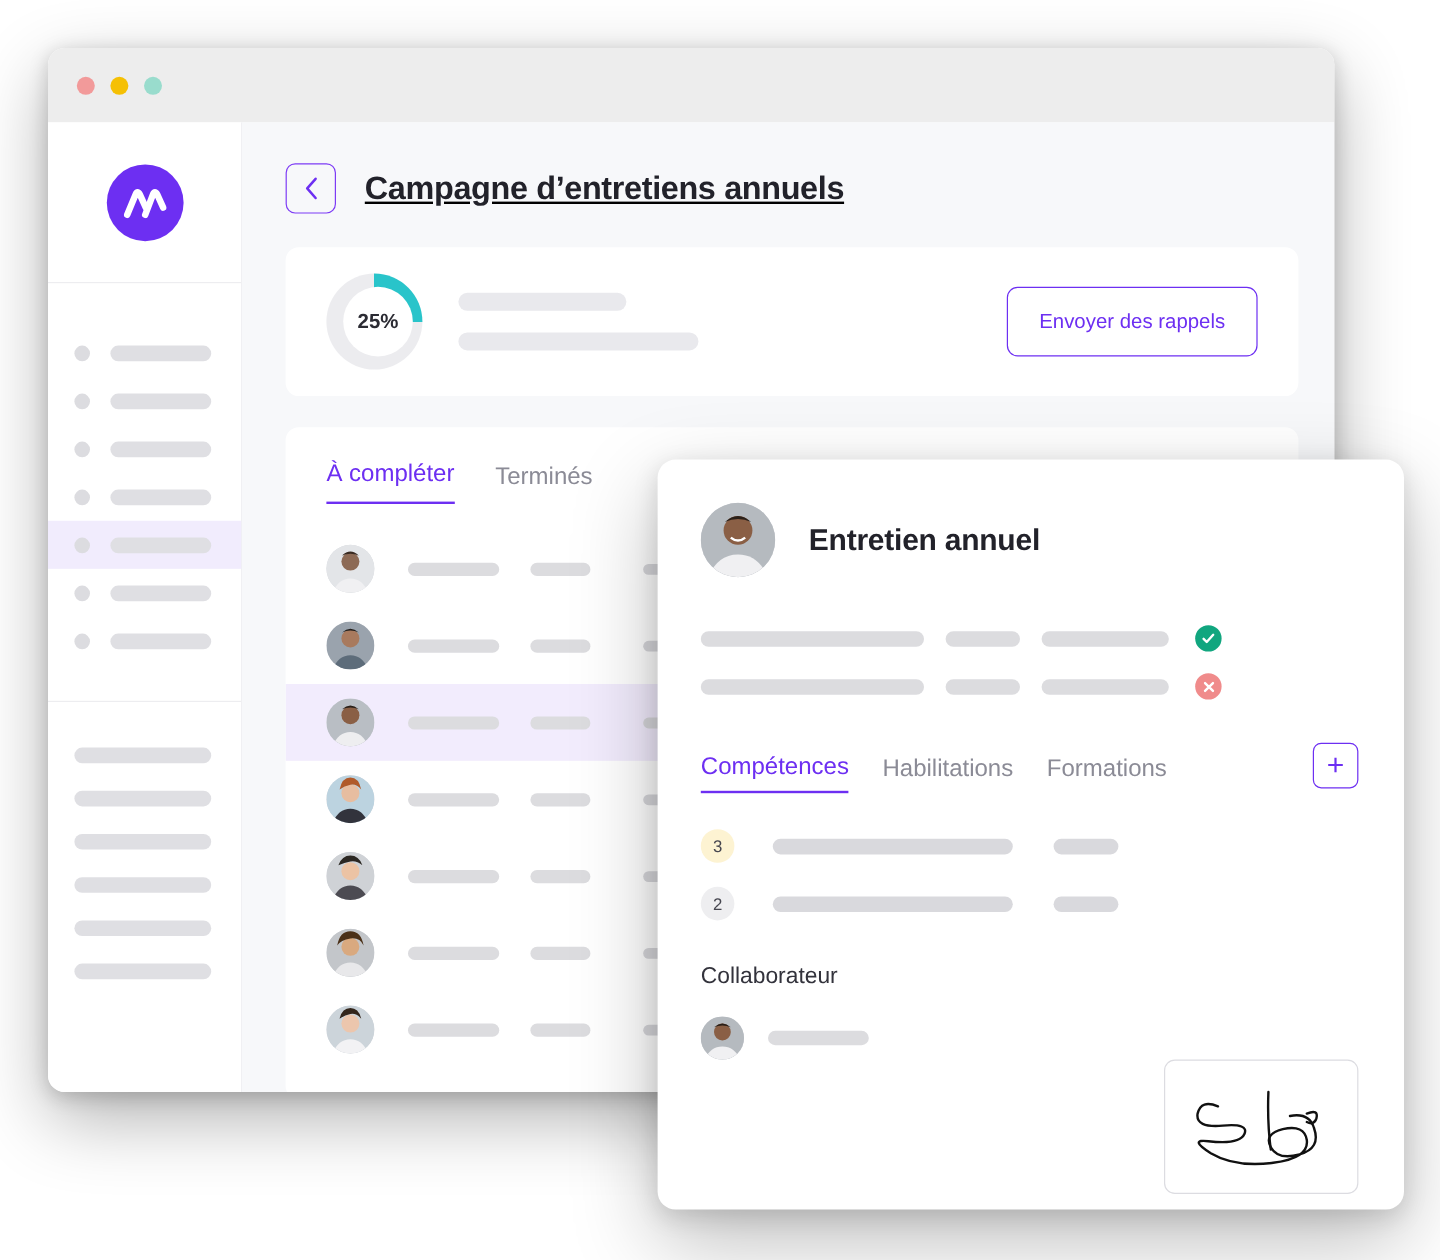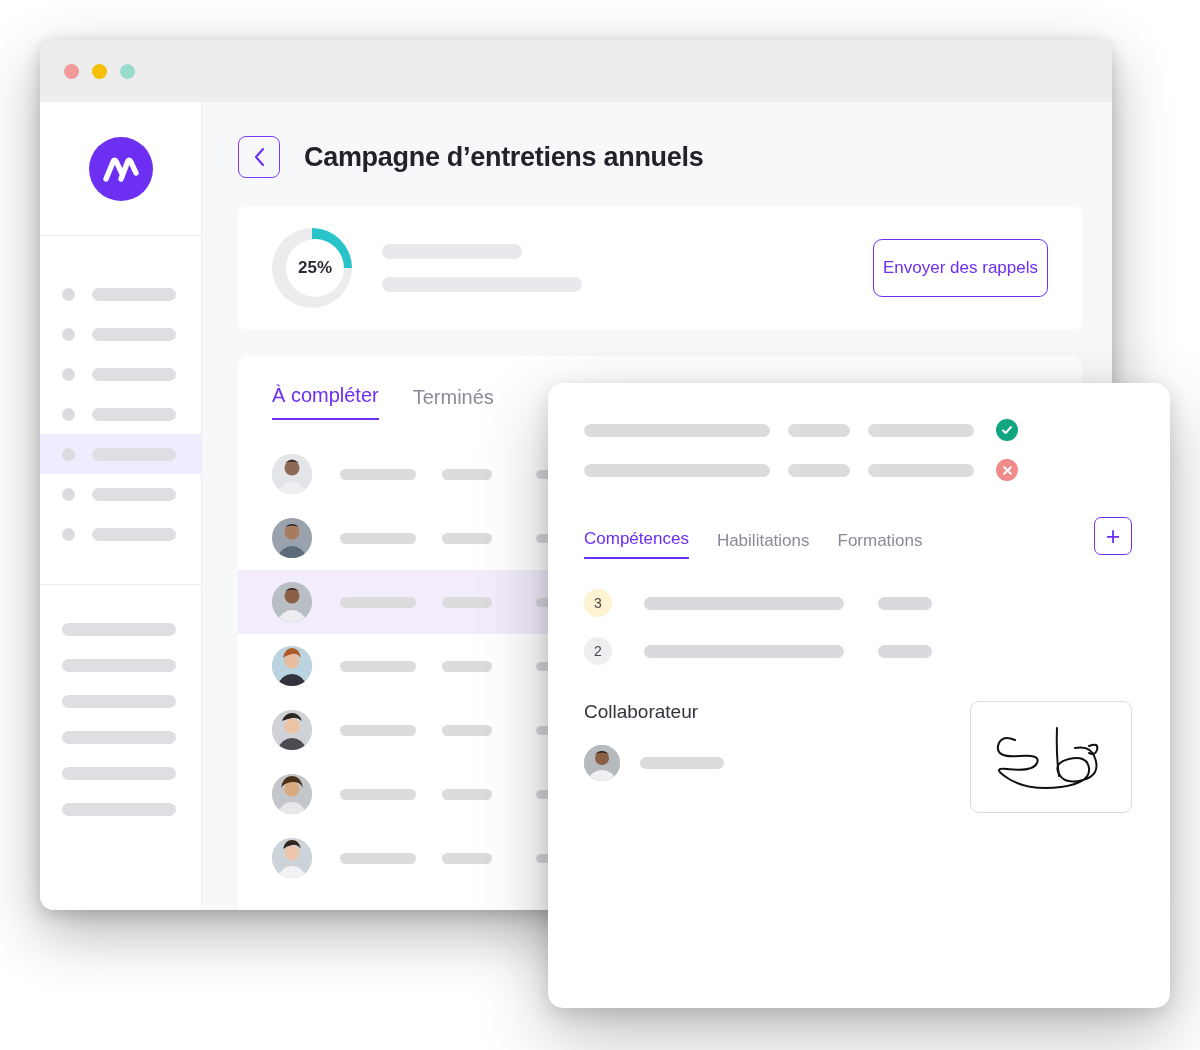--- a/index.html
+++ b/index.html
@@ -112,20 +112,21 @@
     flex: 1;
     background: #f7f8fa;
     padding: 34px 30px 0 36px;
     box-sizing: border-box;
     position: relative;
   }
   .page-head {
     display: flex;
     align-items: center;
     margin-bottom: 28px;
+    text-decoration: underline;
   }
   .back-btn {
     width: 42px; height: 42px;
     border: 1.6px solid #7d3bf5;
     border-radius: 8px;
     display: flex;
     align-items: center;
     justify-content: center;
     background: transparent;
     box-sizing: border-box;
@@ -175,21 +176,21 @@
     background: #e9e9ed;
     border-radius: 8px;
   }
   .skel-a { width: 140px; height: 15px; margin-bottom: 18px; }
   .skel-b { width: 200px; height: 15px; }
   .reminder-btn {
     border: 1.6px solid #6d2ff2;
     border-radius: 9px;
     color: #6d2ff2;
     font-size: 17px;
-    padding: 18px 9px;
+    padding: 18px 26px;
     background: transparent;
     white-space: nowrap;
   }
 
   
   .list-card {
     height: 560px;
     padding: 28px 0 0 0;
     overflow: hidden;
   }
@@ -299,21 +300,21 @@
     align-items: center;
     justify-content: center;
   }
   .modal-tabs {
     display: flex;
     align-items: flex-end;
     margin-top: 36px;
     margin-bottom: 30px;
   }
   .mtab {
-    font-size: 17px;
+    font-size: 20px;
     color: #8b8b96;
     margin-right: 28px;
     padding-bottom: 8px;
   }
   .mtab.active {
     color: #6d2ff2;
     border-bottom: 2.5px solid #6d2ff2;
   }
   .add-btn {
     width: 38px; height: 38px;
@@ -344,20 +345,21 @@
     color: #46464f;
     flex: 0 0 28px;
   }
   .skill-s1 { width: 200px; height: 13px; border-radius: 7px; background: #d9d9dd; margin-left: 32px; }
   .skill-s2 { width: 54px; height: 13px; border-radius: 7px; background: #d9d9dd; margin-left: 34px; }
 
   .sign-area {
     display: flex;
     align-items: flex-start;
     margin-top: 36px;
+    flex-direction: column;
   }
   .sign-col { margin-right: 52px; }
   .sign-label {
     font-size: 19px;
     color: #33333c;
     margin-bottom: 22px;
   }
   .sign-person { display: flex; align-items: center; }
   .sign-avatar {
     width: 36px; height: 36px;
@@ -590,20 +592,32 @@
 
       <svg class="cursor" width="34" height="46" viewBox="0 0 34 46">
         <path d="M2 1 L2 35 L10.5 27 L16 40 L22 37 L16.5 24.5 L28 24 Z" fill="#1d1d1f" stroke="#ffffff" stroke-width="2.2" stroke-linejoin="round"></path>
       </svg>
     </div>
   </div>
 </div>
 
 <div class="modal">
 
+  <div class="modal-head">
+    <div class="modal-avatar">
+      <svg width="62" height="62" viewBox="0 0 62 62">
+          <rect width="62" height="62" fill="#b5babf"></rect>
+          <circle cx="31" cy="23" r="12" fill="#8a5f45"></circle>
+          <path d="M6 62 q8-19 25-19 t25 19z" fill="#f0f0f2"></path>
+          <path d="M20 16 q11-10 22 0 q-11-5-22 0z" fill="#2a2019"></path>
+          <path d="M25 29 q6 5 12 0" stroke="#fff" stroke-width="2" fill="none"></path>
+        </svg>
+    </div>
+    <div class="modal-title">Entretien annuel</div>
+  </div>
 
 
   <div class="obj-row">
     <span class="obj-s1"></span>
     <span class="obj-s2"></span>
     <span class="obj-s3"></span>
     <span class="status-ic" style="background:#11a67f">
       <svg width="12" height="12" viewBox="0 0 12 12">
           <path d="M2 6.4 L4.6 9 L10 3" stroke="#fff" stroke-width="2" fill="none" stroke-linecap="round" stroke-linejoin="round"></path>
         </svg>

